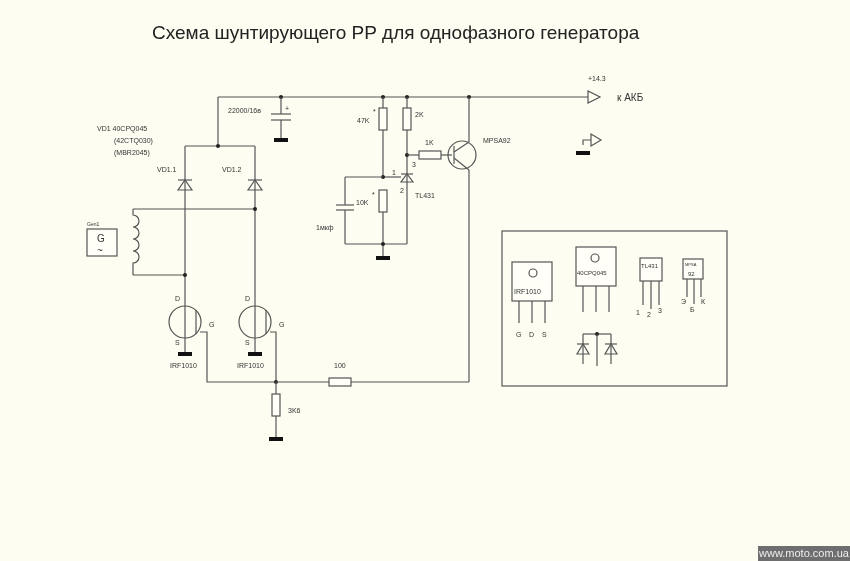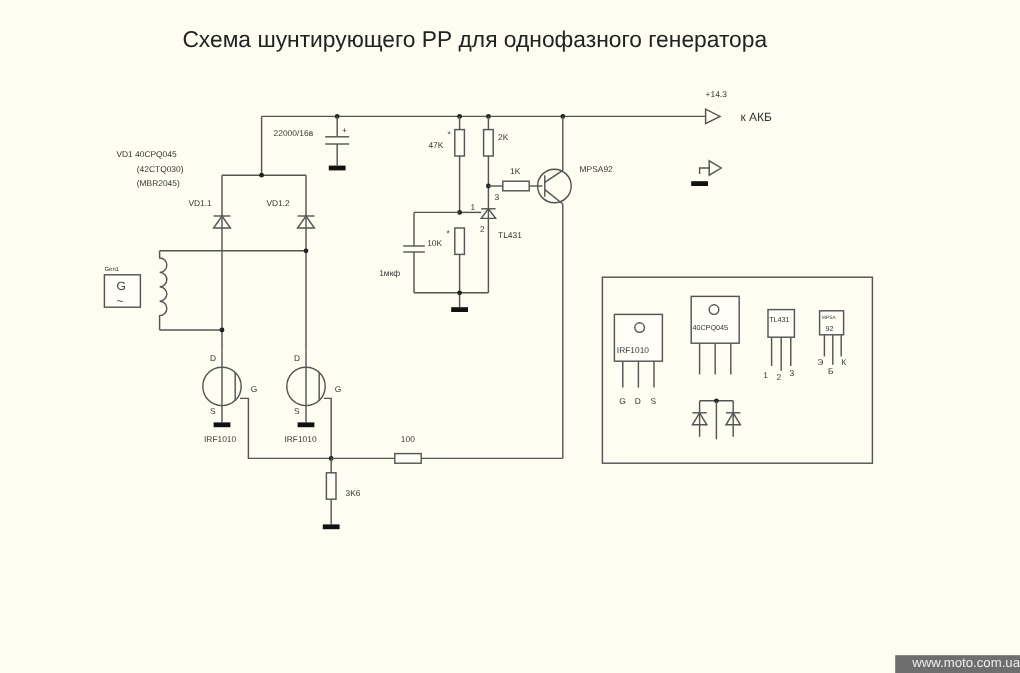--- a/index.html
+++ b/index.html
@@ -5,21 +5,21 @@
     html, body { margin: 0; padding: 0; }
     body { width: 850px; height: 561px; background: #fdfdf2; overflow: hidden; position: relative; font-family: "Liberation Sans", sans-serif; }
     svg { position: absolute; left: 0; top: 0; }
     .w { stroke: #555; stroke-width: 1.2; fill: none; }
     .r { stroke: #555; stroke-width: 1.2; fill: #fffff8; }
     .gnd { fill: #111; }
     .dot { fill: #222; }
     .t { fill: #333; font-family: "Liberation Sans", sans-serif; font-size: 10px; }
     .ts { fill: #333; font-family: "Liberation Sans", sans-serif; font-size: 7px; }
     .title { fill: #222; font-family: "Liberation Sans", sans-serif; font-size: 19px; }
-    .wm { position: absolute; right: 0; bottom: 0; width: 104px; height: 15px; background: #6e6e6e; color: #eee; font-family: "Liberation Sans", sans-serif; font-size: 11px; line-height: 15px; text-align: right; }
+    .wm { position: absolute; right: 0; bottom: 0; width: 92px; height: 15px; background: #6e6e6e; color: #eee; font-family: "Liberation Sans", sans-serif; font-size: 11px; line-height: 15px; text-align: center; }
   </style>
 </head>
 <body>
 
 <svg width="850" height="561" viewBox="0 0 850 561">
   <text class="title" x="152" y="39">Схема шунтирующего РР для однофазного  генератора</text>
 
   <line class="w" x1="218" y1="97" x2="588" y2="97"></line>
   <line class="w" x1="218" y1="97" x2="218" y2="146"></line>
   <circle class="dot" cx="281" cy="97" r="2"></circle>

